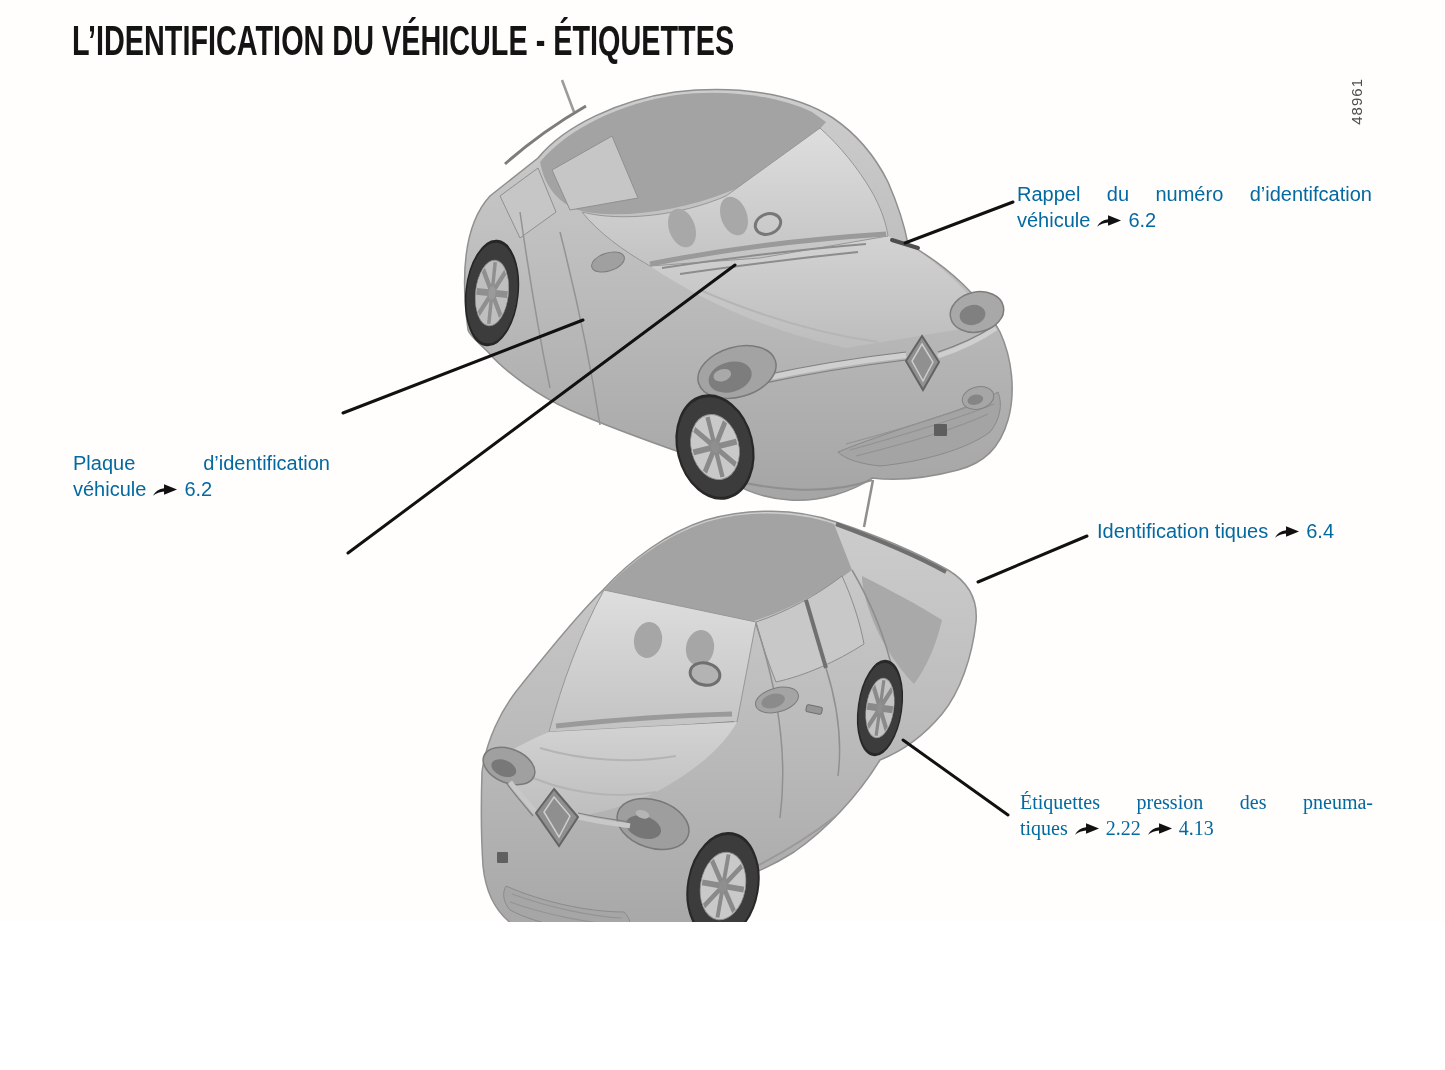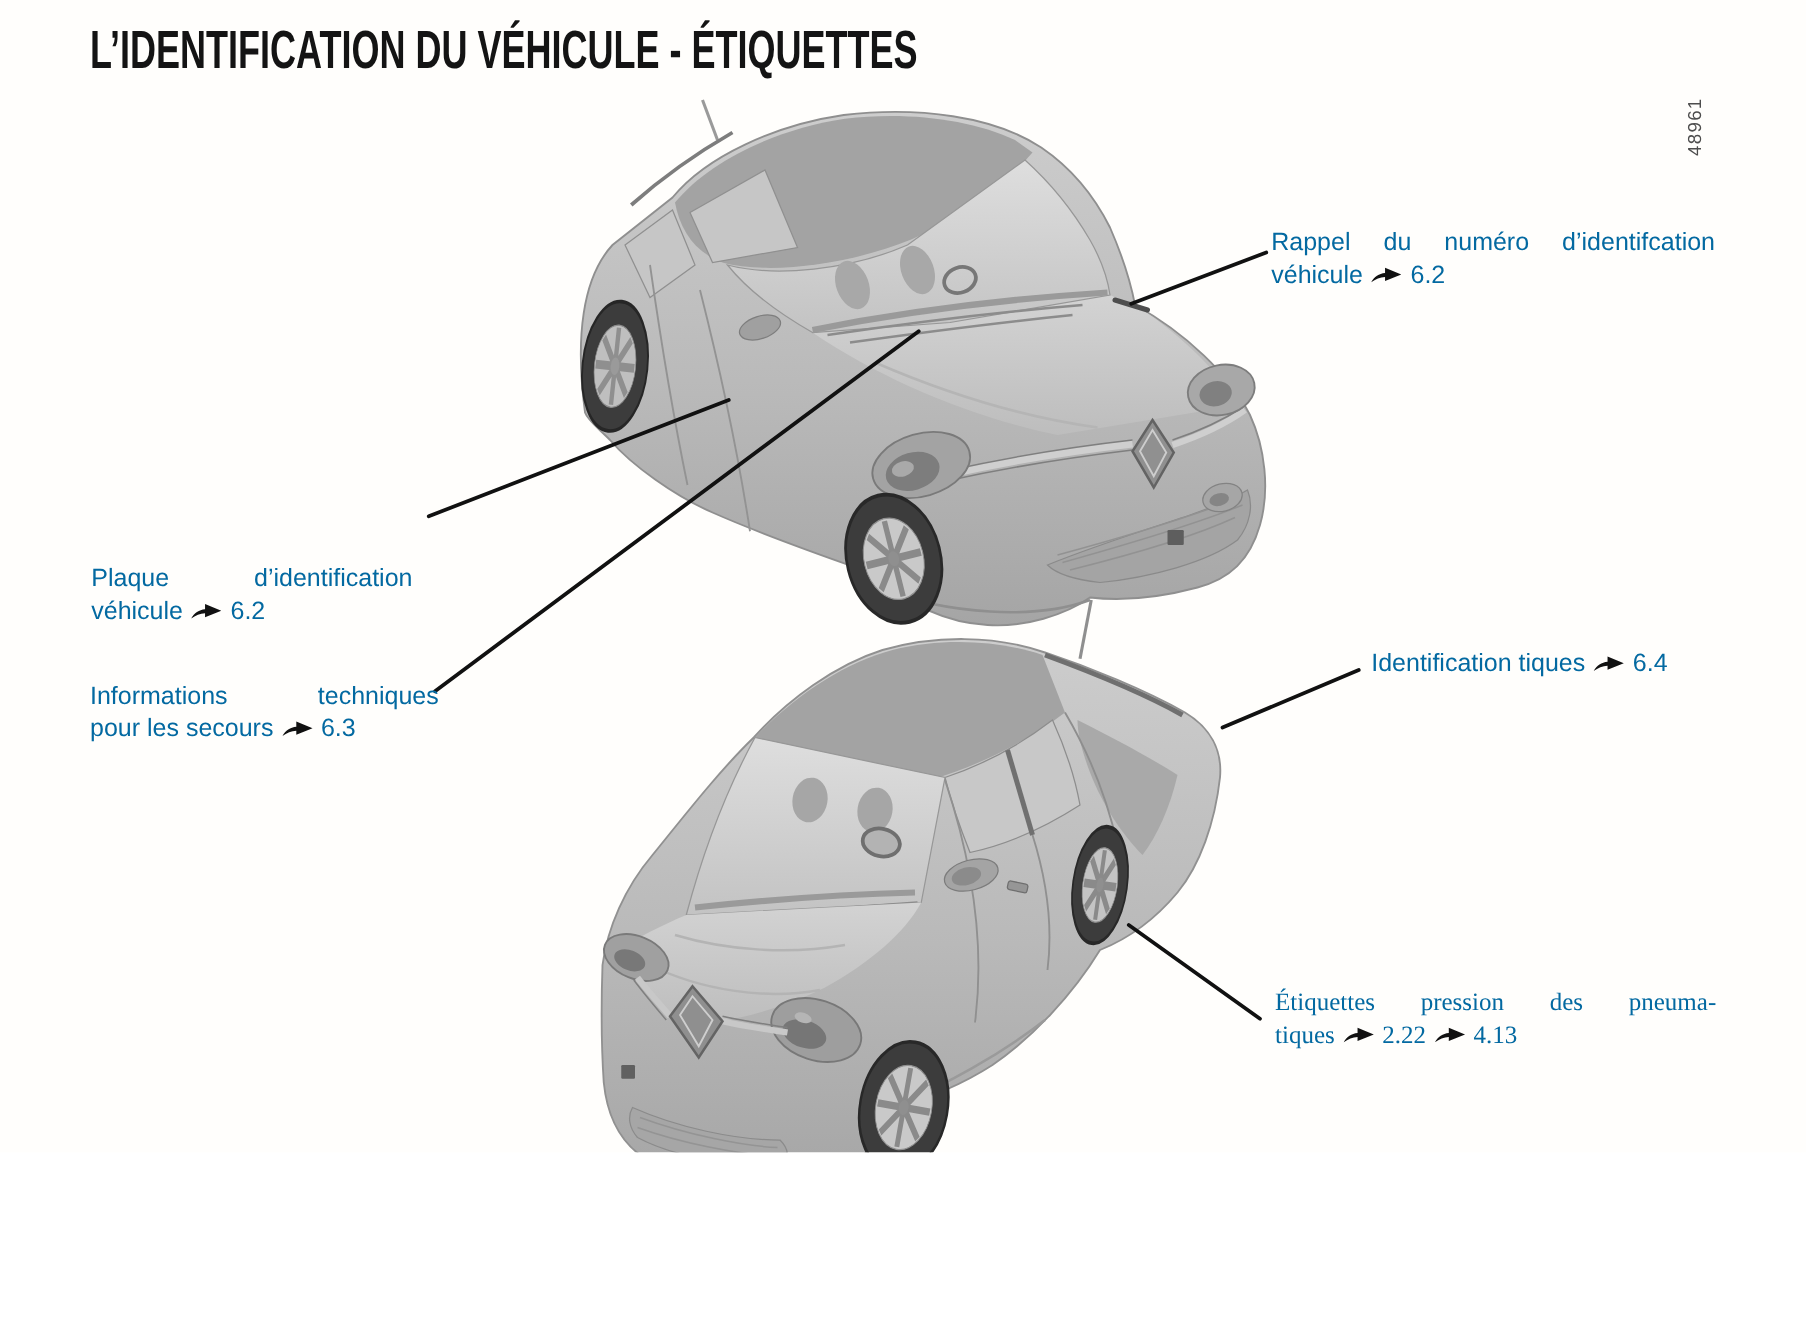--- a/index.html
+++ b/index.html
@@ -209,28 +209,20 @@
 
   <div class="callout" style="left:73px;top:408px;width:257px;margin-top:42px;">
     <span class="jline">Plaque d’identification</span>
     <span class="cline">
       <span>véhicule</span><svg class="xref" viewBox="0 0 27 15">
           <path d="M1,14 C3.5,9.5 7.5,6.8 12.5,6.3 L12.5,2 L26,7.5 L12.5,13 L12.5,9.6 C8.5,9.8 4.5,11.5 1,14 Z" fill="#111"></path>
         </svg><span>6.2</span>
     </span>
   </div>
 
-  <div class="callout" style="left:72px;top:544px;width:279px;">
-    <span class="jline">Informations techniques</span>
-    <span class="cline">
-      <span>pour les secours</span><svg class="xref" viewBox="0 0 27 15">
-          <path d="M1,14 C3.5,9.5 7.5,6.8 12.5,6.3 L12.5,2 L26,7.5 L12.5,13 L12.5,9.6 C8.5,9.8 4.5,11.5 1,14 Z" fill="#111"></path>
-        </svg><span>6.3</span>
-    </span>
-  </div>
 
   <div class="callout" style="left:1097px;top:518px;">
     <span class="cline">
       <span>Identification tiques</span><svg class="xref" viewBox="0 0 27 15">
           <path d="M1,14 C3.5,9.5 7.5,6.8 12.5,6.3 L12.5,2 L26,7.5 L12.5,13 L12.5,9.6 C8.5,9.8 4.5,11.5 1,14 Z" fill="#111"></path>
         </svg><span>6.4</span>
     </span>
   </div>
 
   <div class="callout" style="left:1020px;top:789px;width:353px;font-family:Liberation Serif, serif;">

